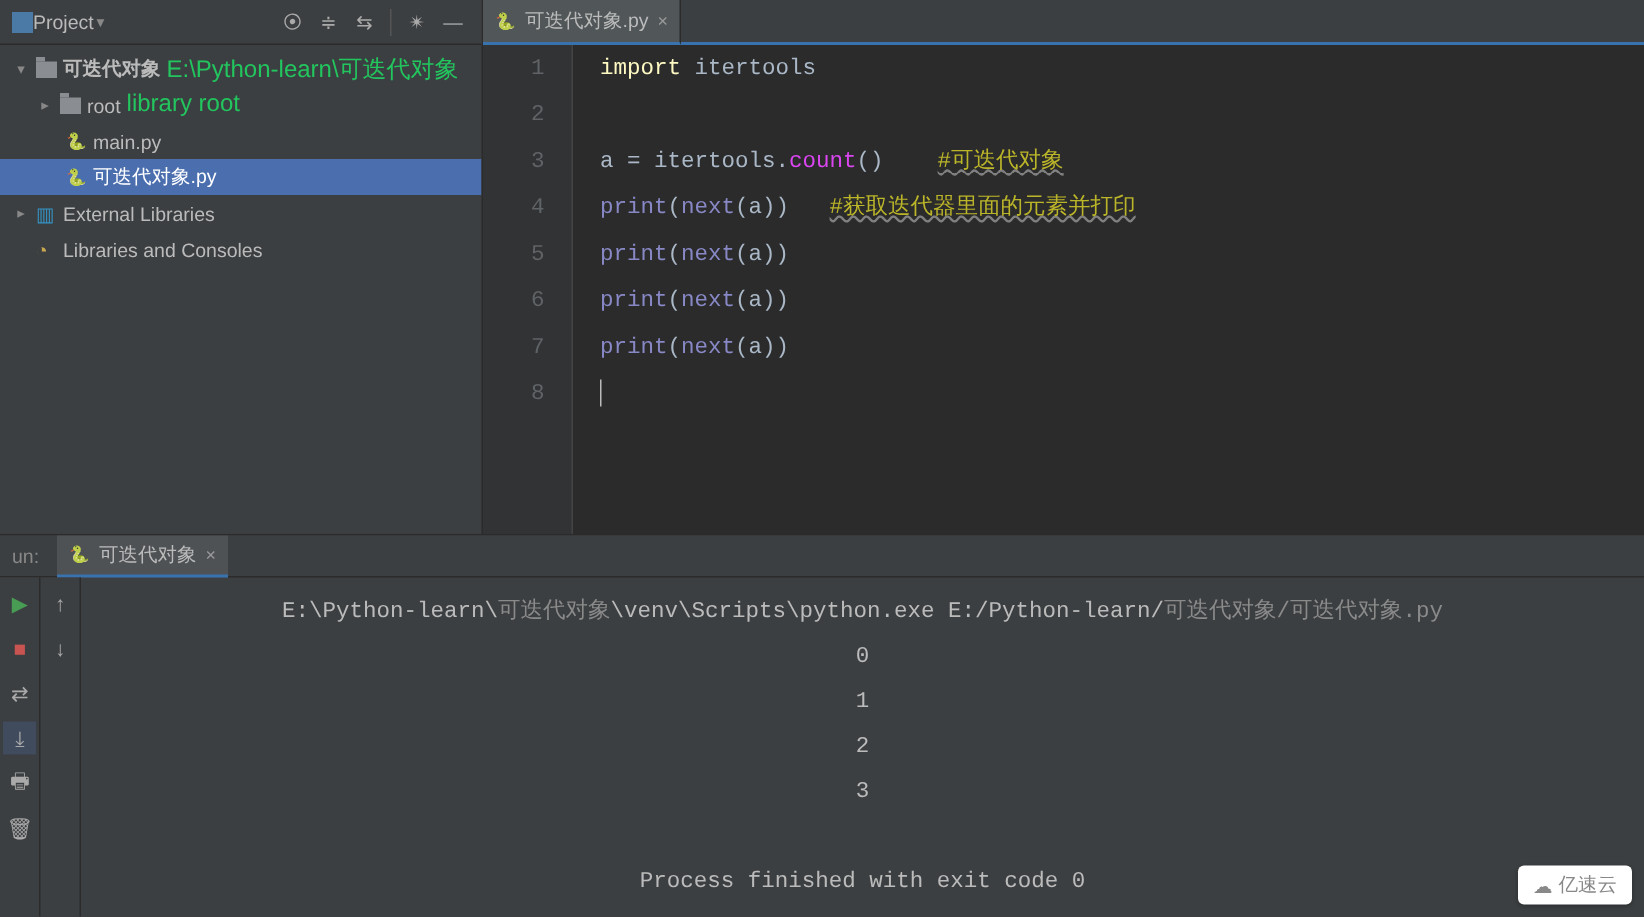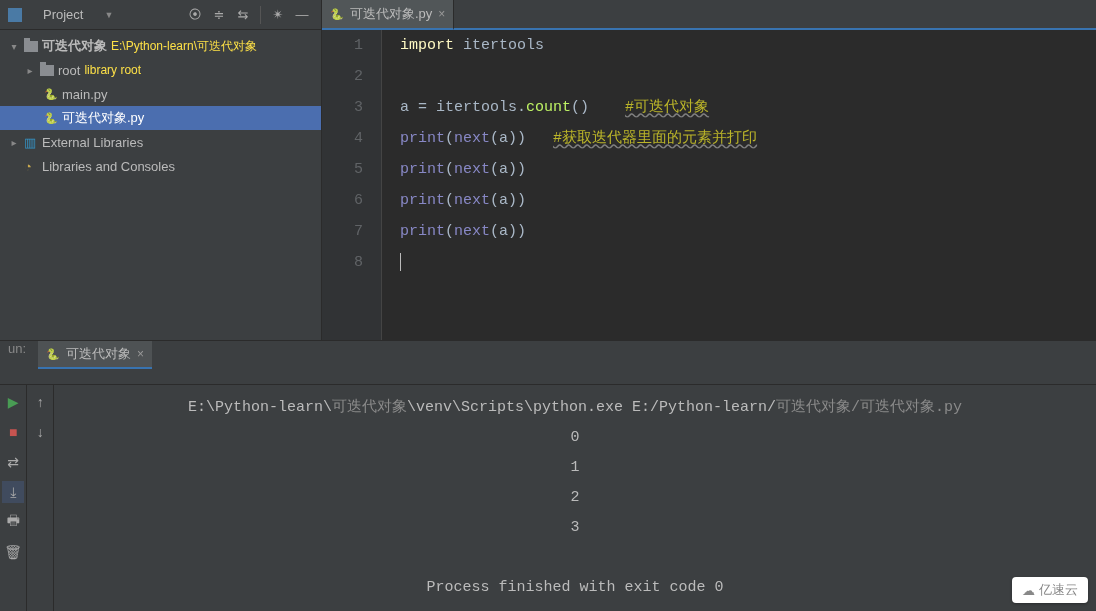--- a/index.html
+++ b/index.html
@@ -32,21 +32,21 @@
   display: flex;
   align-items: center;
   padding: 0 8px;
   background: #3c3f41;
   border-bottom: 1px solid #2b2b2b;
   gap: 6px;
 }
 .sidebar-title {
   display: flex;
   align-items: center;
-  gap: 21px;
+  gap: 0;
   color: #bbbbbb;
   cursor: pointer;
 }
 .proj-icon {
   width: 14px; height: 14px;
   background: #4a7aa5;
   display: inline-block;
 }
 .dropdown-arrow {
   font-size: 9px;
@@ -106,21 +106,21 @@
   width: 14px; height: 14px;
   display: inline-flex;
   align-items: center; justify-content: center;
   font-size: 11px;
 }
 .lib-icon {
   width: 14px; height: 14px;
   display: inline-flex;
   align-items:center;
 }
-.muted { color: #fde047; font-size: 12px; }
+.muted { color: #22c55e; font-size: 16px; }
 .indent-1 { padding-left: 24px; }
 .indent-2 { padding-left: 44px; }
 
 
 .editor-area {
   flex: 1;
   display: flex;
   flex-direction: column;
   background: #2b2b2b;
 }
@@ -166,35 +166,36 @@
   border-right: 1px solid #444;
   user-select: none;
 }
 .code {
   padding-left: 18px;
   white-space: pre;
   color: #a9b7c6;
   position: relative;
 }
 .kw { color: #fef9c3; }
-.fn { color: #bef264; }
+.fn { color: #d946ef; }
 .builtin { color: #8888c6; }
 .comment { color: #808080; }
 .comment.yellow { color: #bbb529; }
 .underline-wavy { text-decoration: underline wavy #808080; }
 .caret {
   display: inline-block;
   width: 1px; height: 18px;
   background: #bbb;
   vertical-align: middle;
 }
 .run-header {
-  height: 44px;
-  background: #3c3f41;
-  display: flex;
+  height: 28px;
+  background: #3c3f41;
+  display: flex;
+  align-items: center;
   padding-left: 8px;
   border-bottom: 1px solid #2b2b2b;
 }
 .run-header .label {
   color: #888;
   margin-right: 12px;
 }
 .run-tab {
   display: flex;
   align-items: center;

